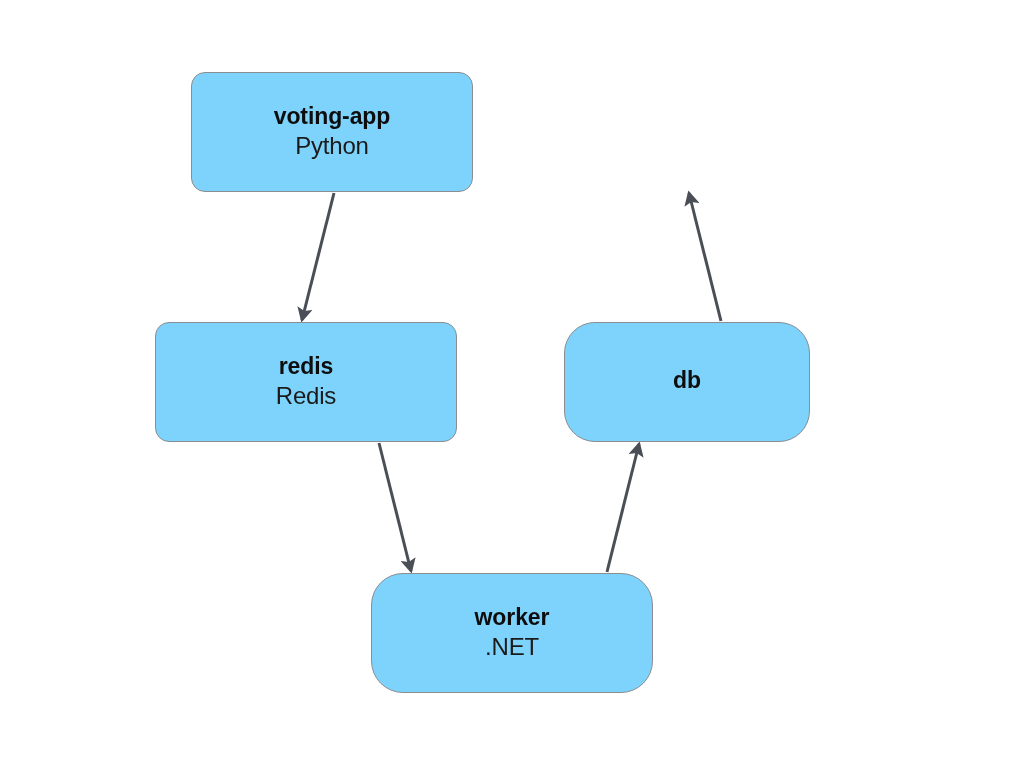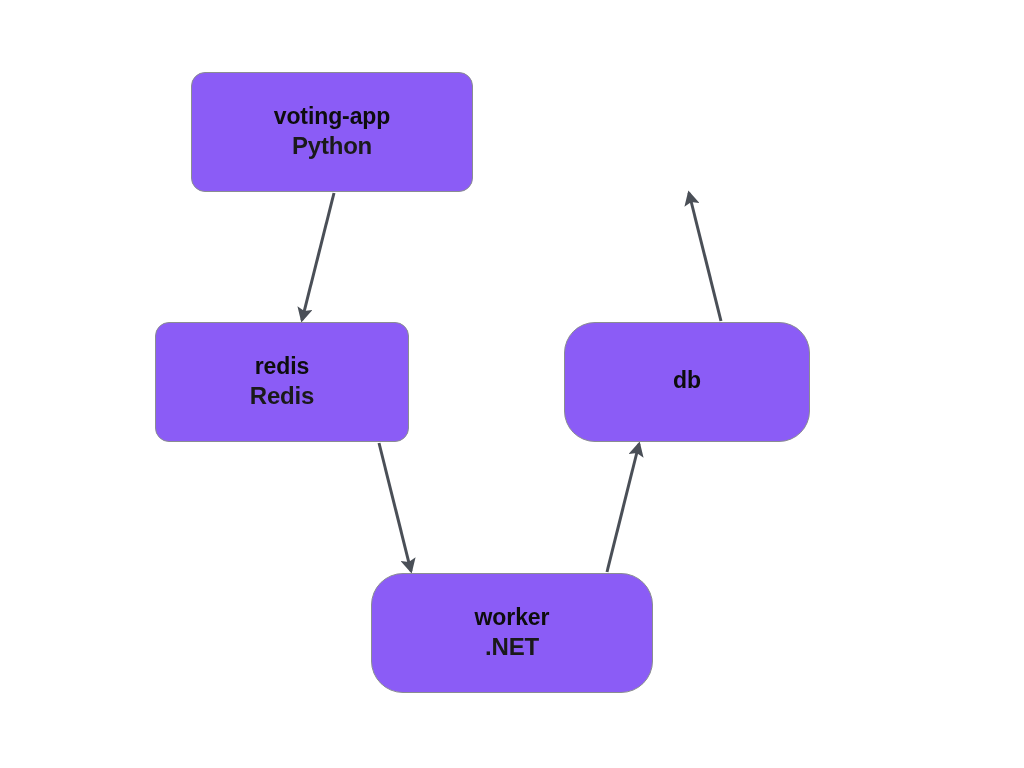--- a/index.html
+++ b/index.html
@@ -23,40 +23,40 @@
     position: absolute;
     left: 0;
     top: 0;
     width: 1024px;
     height: 768px;
     pointer-events: none;
   }
   .node {
     position: absolute;
     box-sizing: border-box;
-    background: #8b5cf6;
+    background: #7dd3fc;
     border: 1.8px solid #8a8d91;
     border-radius: 14px;
     display: flex;
     flex-direction: column;
     align-items: center;
     justify-content: center;
     text-align: center;
     line-height: 1.18;
   }
   .node-title {
     font-size: 23px;
     font-weight: bold;
     color: #0d0d0d;
     letter-spacing: -0.1px;
     margin-bottom: 2px;
   }
   .node-subtitle {
     font-size: 24px;
-    font-weight: bold;
+    font-weight: normal;
     color: #1a1a1a;
     letter-spacing: -0.2px;
   }
 </style>
 </head>
 <body>
 
 <div id="canvas">
 
   <svg id="edge-layer" viewBox="0 0 1024 768" xmlns="http://www.w3.org/2000/svg">
@@ -72,21 +72,21 @@
         <line x1="721" y1="321" x2="689" y2="193" stroke="#4a4f57" stroke-width="3" stroke-linecap="butt" marker-end="url(#arrowhead)"></line>
       </g>
   </svg>
 
   <div class="node" style="left: 191px; top: 72px; width: 282px; height: 120px;">
     <div class="node-title">voting-app</div>
     <div class="node-subtitle">Python</div>
   </div>
 
 
-  <div class="node" style="left: 155px; top: 322px; width: 254px; height: 120px;">
+  <div class="node" style="left: 155px; top: 322px; width: 302px; height: 120px;">
     <div class="node-title">redis</div>
     <div class="node-subtitle">Redis</div>
   </div>
 
   <div class="node" style="left: 564px; top: 322px; width: 246px; height: 120px; border-radius: 31px;">
     <div class="node-title">db</div>
   </div>
 
   <div class="node" style="left: 371px; top: 573px; width: 282px; height: 120px; border-radius: 32px;">
     <div class="node-title">worker</div>

